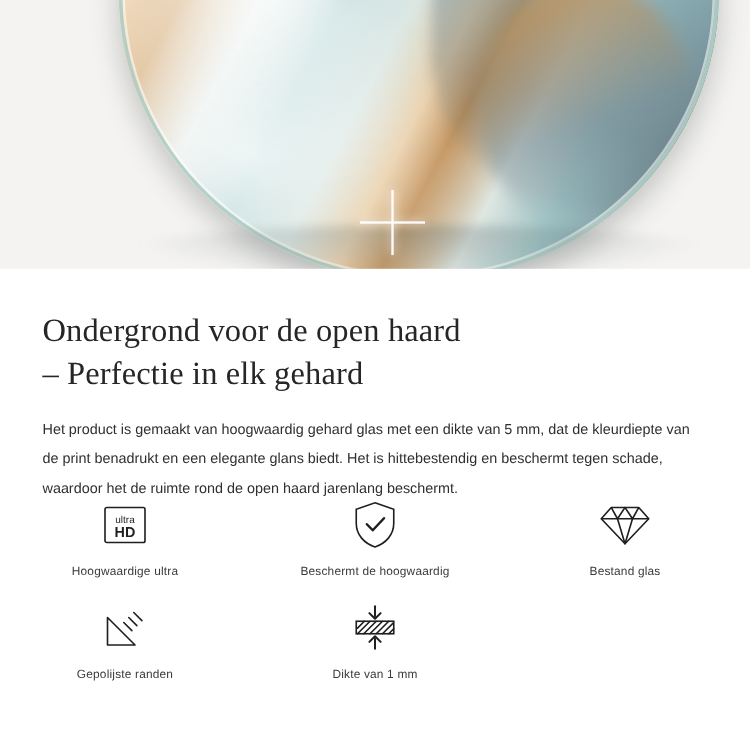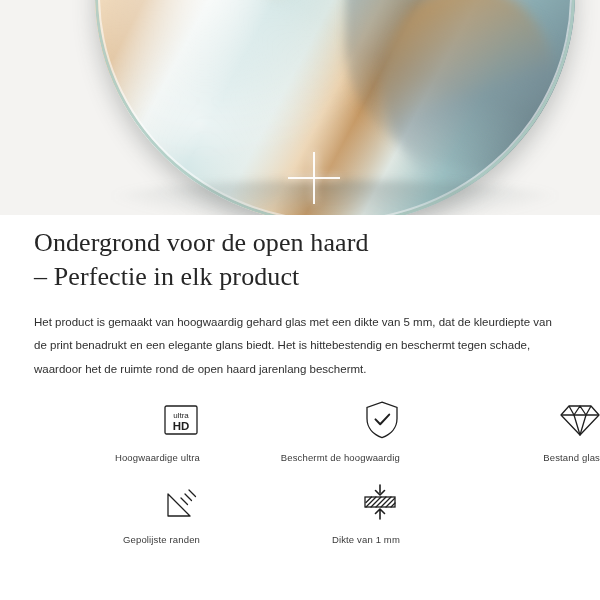--- a/index.html
+++ b/index.html
@@ -156,21 +156,21 @@
     left: 0;
     height: 2px;
     width: 52px;
     transform: translateY(-50%);
   }
 
   
   .content {
     position: absolute;
     left: 0;
-    top: 209px;
+    top: 231px;
     width: 600px;
   }
   .headline {
     margin: 0;
     padding: 17px 34px 0 34px;
     font-family: "Liberation Serif", serif;
     font-size: 26px;
     font-weight: 400;
     line-height: 1.32;
     color: #262626;
@@ -193,21 +193,21 @@
     left: 0;
     top: 393px;
     width: 600px;
     display: grid;
     grid-template-columns: repeat(3, 1fr);
     grid-row-gap: 12px;
   }
   .feature {
     display: flex;
     flex-direction: column;
-    align-items: flex-end;
+    align-items: center;
     justify-content: flex-start;
     padding-top: 4px;
   }
   .feature .icon-wrap {
     height: 46px;
     display: flex;
     align-items: center;
     justify-content: center;
   }
   .feature .caption {
@@ -234,21 +234,21 @@
       <div class="rim"></div>
       <div class="rim-inner"></div>
     </div>
     <div class="edge-shadow"></div>
     <div class="sparkle"></div>
   </div>
 
   <div class="content">
     <h1 class="headline">
       <span class="line">Ondergrond voor de open haard</span>
-      <span class="line">– Perfectie in elk product</span>
+      <span class="line">– Perfectie in elk gehard</span>
     </h1>
     <p class="body-copy">Het product is gemaakt van hoogwaardig gehard glas met een dikte van 5 mm, dat de kleurdiepte van de print benadrukt en een elegante glans biedt. Het is hittebestendig en beschermt tegen schade, waardoor het de ruimte rond de open haard jarenlang beschermt.</p>
   </div>
 
   <div class="features">
 
 
     <div class="feature">
       <div class="icon-wrap">
         <svg class="ico" width="38" height="38" viewBox="0 0 38 38">

